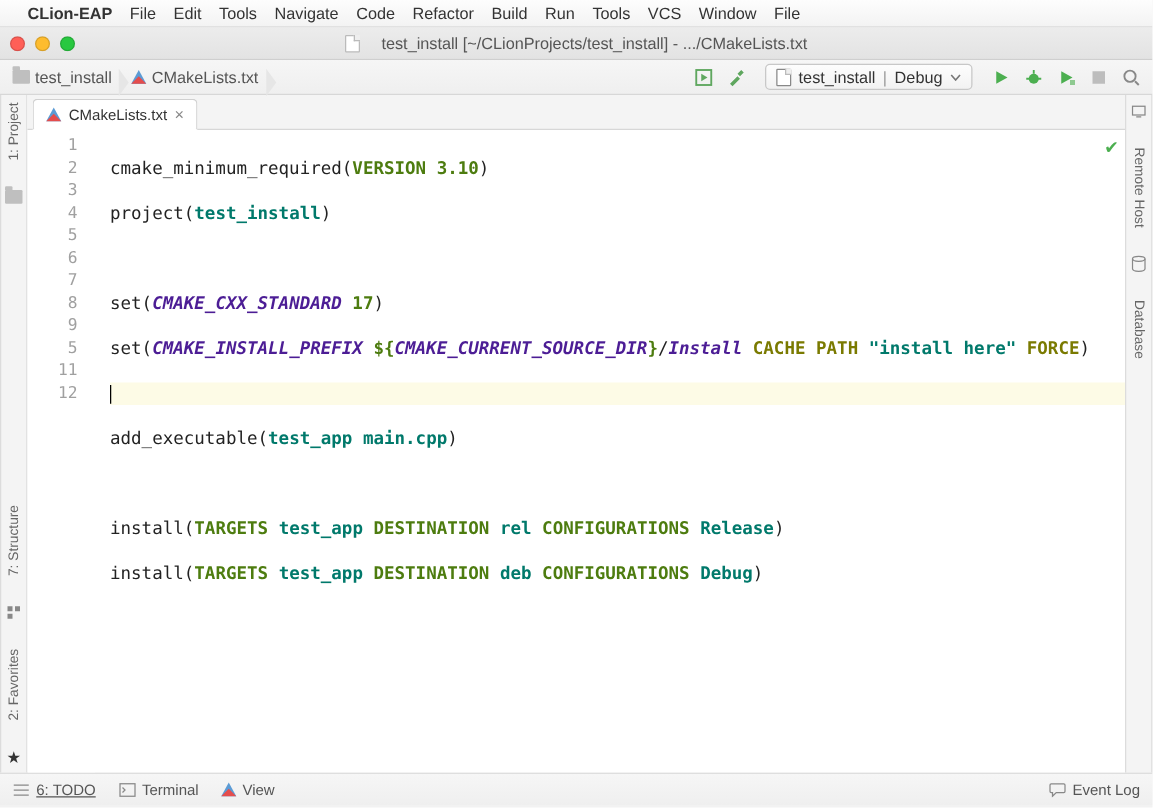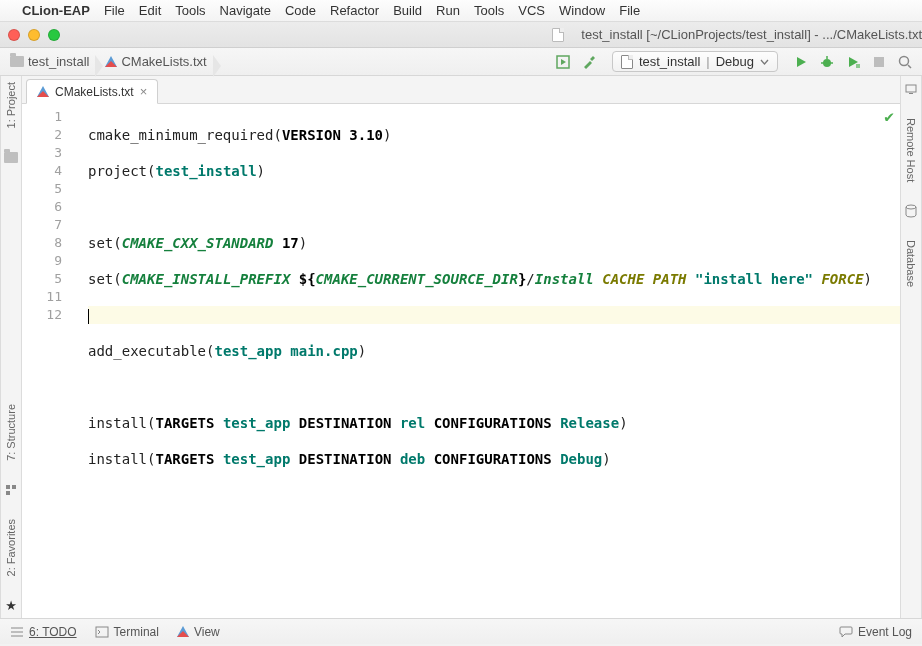--- a/index.html
+++ b/index.html
@@ -9,21 +9,21 @@
   .menubar { height: 22px; background: linear-gradient(#fdfdfd,#f3f3f3); display:flex; align-items:center; padding:0 8px; gap:14px; border-bottom:1px solid #dcdcdc; }
   .menubar .apple { font-size:15px; }
   .menubar .appname { font-weight:700; }
   .menubar span { cursor:default; }
 
   
   .titlebar { height:26px; background:linear-gradient(#ececec,#e3e3e3); border-bottom:1px solid #cfcfcf; display:flex; align-items:center; padding:0 8px; position:relative; }
   .traffic { display:flex; gap:8px; }
   .traffic .dot { width:12px; height:12px; border-radius:50%; border:0.5px solid rgba(0,0,0,.15);}
   .dot.red{background:#ff5f57;} .dot.yellow{background:#febc2e;} .dot.green{background:#28c840;}
-  .titletext { position:absolute; left:0; right:0; text-align:center; font-size:13px; color:#555; display:flex; align-items:center; justify-content:flex-end; gap:17px; pointer-events:none;}
+  .titletext { position:absolute; left:0; right:0; text-align:center; font-size:13px; color:#555; display:flex; align-items:center; justify-content:center; gap:17px; pointer-events:none;}
   .titletext .doc-ic{pointer-events:none;}
 
   
   .navbar { height:28px; background:linear-gradient(#f6f6f6,#efefef); border-bottom:1px solid #d7d7d7; display:flex; align-items:center; padding:0 6px; gap:4px;}
   .crumb { display:flex; align-items:center; gap:4px; padding:2px 8px 2px 4px; color:#555; position:relative; }
   .crumb::after{content:'';position:absolute;right:-6px;top:3px;width:0;height:0;border-top:11px solid transparent;border-bottom:11px solid transparent;border-left:8px solid #e6e6e6;}
   .crumb:last-of-type::after{display:none;}
   .spacer{flex:1;}
   .toolbar-ic { width:22px; height:22px; display:flex; align-items:center; justify-content:center; color:#6b6b6b; }
   .toolbar-ic.green{color:#4caf50;}
@@ -45,24 +45,24 @@
   .tab { background:#fff; border:1px solid #d0d0d0; border-bottom:1px solid #fff; border-radius:4px 4px 0 0; padding:4px 10px; display:flex; align-items:center; gap:6px; font-size:12px; position:relative; top:1px;}
   .tab .close{color:#888;font-size:13px;}
 
   
   .editor { flex:1; display:flex; font-family: "Menlo","Consolas",monospace; font-size:14px; line-height:18px; overflow:hidden; position:relative;}
   .gutter { width:54px; background:#fff; text-align:right; color:#a0a0a0; padding:4px 14px 0 0; font-size:13px; border-right:0px solid #eee; user-select:none;}
   .gutter div{height:18px;}
   .code { flex:1; padding:4px 0 0 12px; white-space:pre; color:#222; }
   .code .row{height:18px;}
   .hl-line{background:#fdfbe6;}
-  .kw-blue{color:#000000;font-weight:700;}
-  .kw-olive{color:#7a7a00;font-weight:700;font-style:italic;}
+  .kw-blue{color:#4d7c0f;font-weight:700;}
+  .kw-olive{color:#7a7a00;font-weight:700;}
   .kw-teal{color:#00796b;font-weight:700;}
-  .kw-purple{color:#15803d;font-weight:700;font-style:italic;}
+  .kw-purple{color:#4c1d95;font-weight:700;font-style:italic;}
   .kw-str{color:#00796b;font-weight:700;}
   .cursor{display:inline-block;width:0;border-left:1px solid #000;height:15px;vertical-align:middle;}
 
   
   .analysis-ok{position:absolute;top:4px;right:6px;color:#4caf50;font-size:16px;}
 
   
   .statusbar { height:26px; background:linear-gradient(#f6f6f6,#efefef); border-top:1px solid #d7d7d7; display:flex; align-items:center; padding:0 10px; gap:18px; font-size:12px; color:#555;}
   .statusbar .sb-item{display:flex;align-items:center;gap:5px;}
   .statusbar .spacer{flex:1;}

